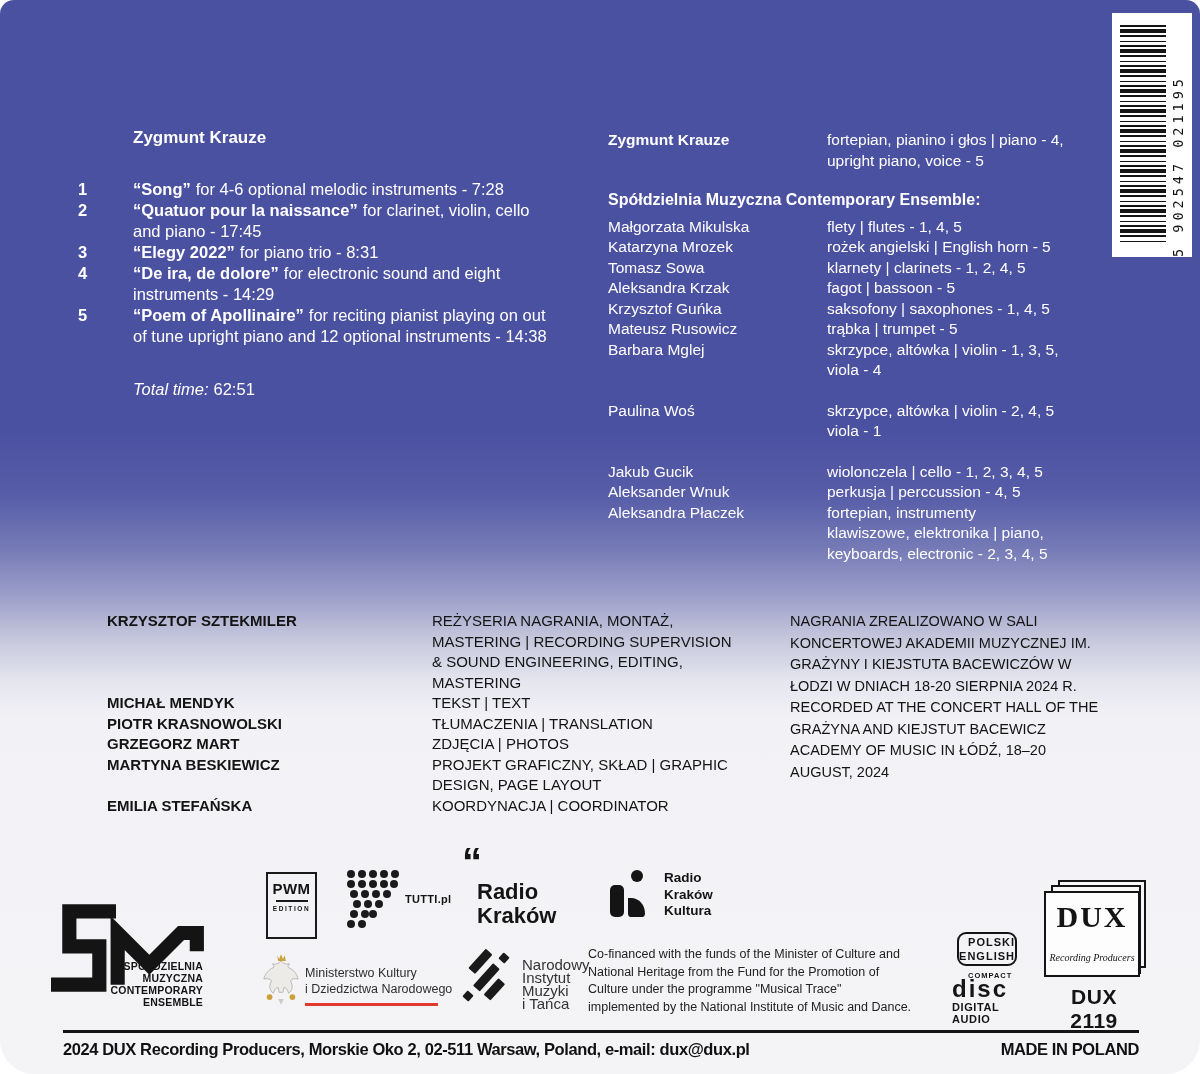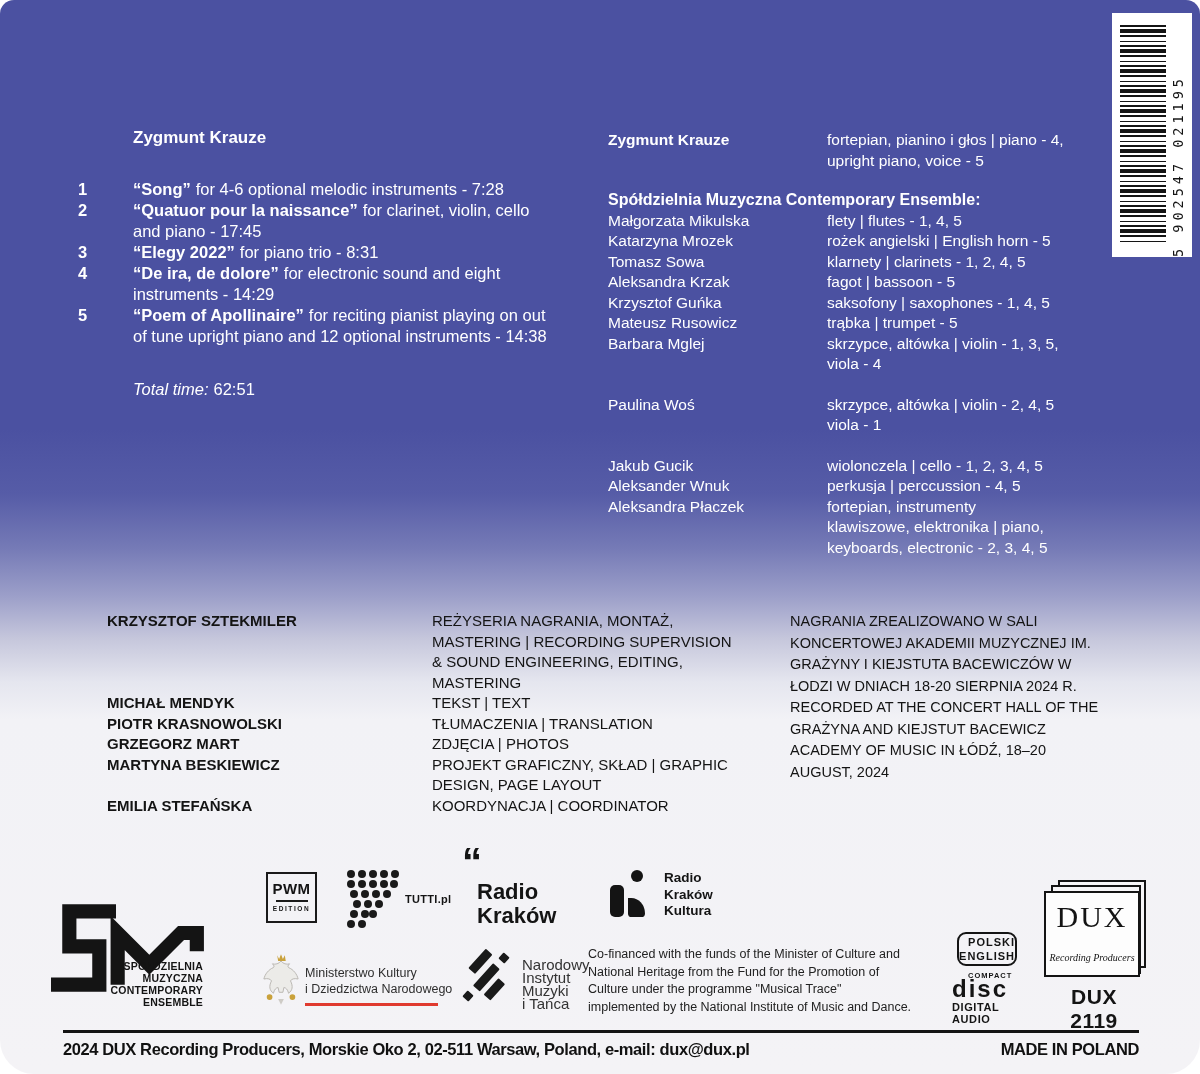--- a/index.html
+++ b/index.html
@@ -16,21 +16,21 @@
   .ttext{margin:0;white-space:pre-line;flex:1;}
   .ttext b{margin-right:5px;}
   .total{margin:33px 0 0 55px;font-size:16.5px;}
   .total i{margin-right:5px;}
   
   .performers{position:absolute;left:608px;top:130px;width:514px;color:#fff;font-size:15.5px;line-height:20.5px;}
   .prow{display:flex;}
   .pname{width:219px;flex:none;}
   .proles,.mroles{white-space:pre-line;flex:1;}
   .lead-name{font-weight:bold;}
-  .ens-title{font-weight:bold;font-size:16px;margin:19px 0 0 0;}
+  .ens-title{font-weight:bold;font-size:16px;margin:19px 0 6px 0;}
   .gap-above{margin-top:20px;}
   
   .barcode{position:absolute;left:1112px;top:13px;width:80px;height:244px;background:#fff;}
   .bars{position:absolute;left:8px;top:12px;bottom:12px;width:46px;
     background:repeating-linear-gradient(180deg,#141414 0 2px,#fff 2px 4px,#141414 4px 8px,
       #fff 8px 10px,#141414 10px 12px,#fff 12px 16px,#141414 16px 17px,#fff 17px 20px);}
   .bc-num{position:absolute;left:58px;top:244px;width:244px;height:20px;
     transform:rotate(-90deg);transform-origin:0 0;
     font-family:"DejaVu Sans Mono","Liberation Mono",monospace;font-size:13.5px;color:#141414;letter-spacing:4px;}
   
@@ -40,21 +40,21 @@
   .crole{flex:1;white-space:pre-line;}
   
   .notes{position:absolute;left:790px;top:611px;width:335px;color:#141414;font-size:14.5px;line-height:21.5px;}
   .notes p{margin:0;white-space:pre-line;}
   .notes p + p{}
   
   .logo-block{position:absolute;color:#141414;}
   .sm-logo{left:36px;top:898px;}
   .sm-text{position:absolute;left:69px;top:62px;width:98px;text-align:right;
     font-size:10.5px;font-weight:bold;line-height:12px;letter-spacing:.2px;}
-  .pwm{left:266px;top:872px;width:51px;height:51px;border:2.5px solid #1a1a1a;
+  .pwm{left:266px;top:872px;width:51px;height:67px;border:2.5px solid #1a1a1a;
     box-sizing:border-box;text-align:center;background:transparent;}
   .pwm-top{font-size:15px;font-weight:bold;letter-spacing:.5px;margin-top:6px;}
   .pwm-line{width:32px;height:2px;background:#1a1a1a;margin:3px auto;}
   .pwm-bot{font-size:6.5px;font-weight:bold;letter-spacing:1.6px;}
   .tutti{left:343px;top:866px;}
   .tutti-label{position:absolute;left:62px;top:27px;font-size:11px;font-weight:600;letter-spacing:.3px;white-space:nowrap;}
   .radio-krakow{left:462px;top:866px;font-weight:bold;font-size:22px;line-height:24px;}
   .rk-quote{position:absolute;left:0;top:-16px;font-size:40px;font-weight:bold;}
   .rk-lines{margin-left:15px;margin-top:14px;}
   .rkk{left:610px;top:870px;}
@@ -73,21 +73,21 @@
     box-sizing:border-box;text-align:right;font-size:11px;font-weight:700;letter-spacing:1px;line-height:13.5px;padding-top:2px;}
   .cd-logo{left:952px;top:971px;width:72px;text-align:left;}
   .cd-compact{font-size:7.5px;font-weight:800;letter-spacing:1px;margin-left:16px;}
   .cd-disc{font-size:24px;font-weight:800;line-height:22px;letter-spacing:2px;margin-top:-2px;}
   .cd-da{font-size:11px;font-weight:800;letter-spacing:.6px;margin-top:1px;}
   .dux{left:1044px;top:880px;width:110px;}
   .dux-sq{position:absolute;border:2px solid #141414;background:#f7f6f8;box-sizing:border-box;}
   .dux-b2{left:14px;top:0;width:88px;height:88px;}
   .dux-b1{left:7px;top:5px;width:90px;height:89px;}
   .dux-front{left:0;top:11px;width:96px;height:86px;border-width:2.5px;background:#fdfdfd;text-align:center;}
-  .dux-name{font-family:"Liberation Serif","DejaVu Serif",serif;font-weight:normal;font-size:30px;letter-spacing:2px;margin-top:7px;}
+  .dux-name{font-family:"Liberation Serif","DejaVu Serif",serif;font-weight:bold;font-size:30px;letter-spacing:2px;margin-top:7px;}
   .dux-sub{font-family:"Liberation Serif","DejaVu Serif",serif;font-style:italic;font-size:10px;margin-top:18px;}
   .dux-cat{position:absolute;left:0;top:105px;width:100px;text-align:center;font-size:21px;font-weight:bold;word-spacing:9px;letter-spacing:.5px;}
   
   .footer-line{position:absolute;left:63px;right:61px;top:1030px;height:3px;background:#141414;}
   .footer{position:absolute;left:63px;right:61px;top:1040px;display:flex;justify-content:space-between;
     font-size:16.5px;font-weight:bold;letter-spacing:-.4px;color:#111;}
 </style>
 </head>
 <body>
 

